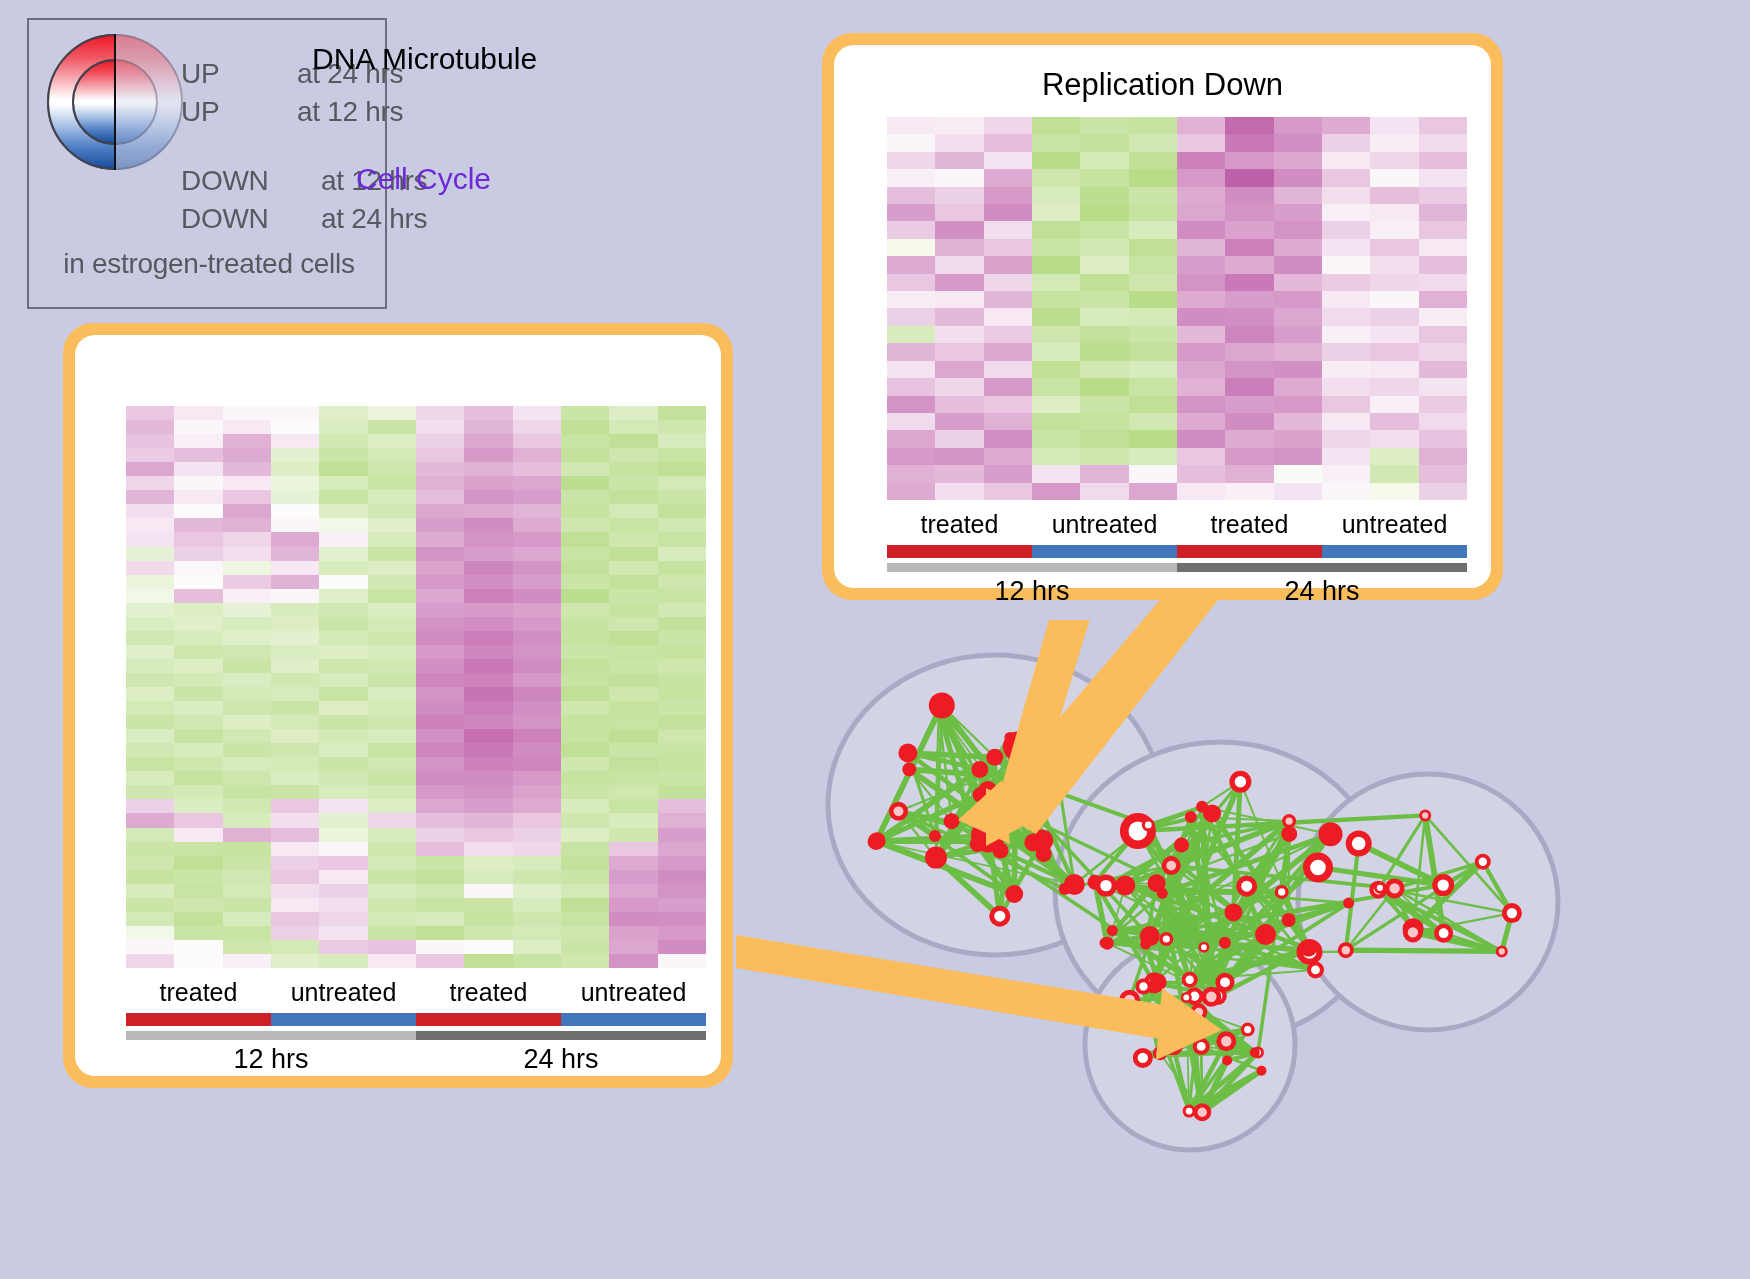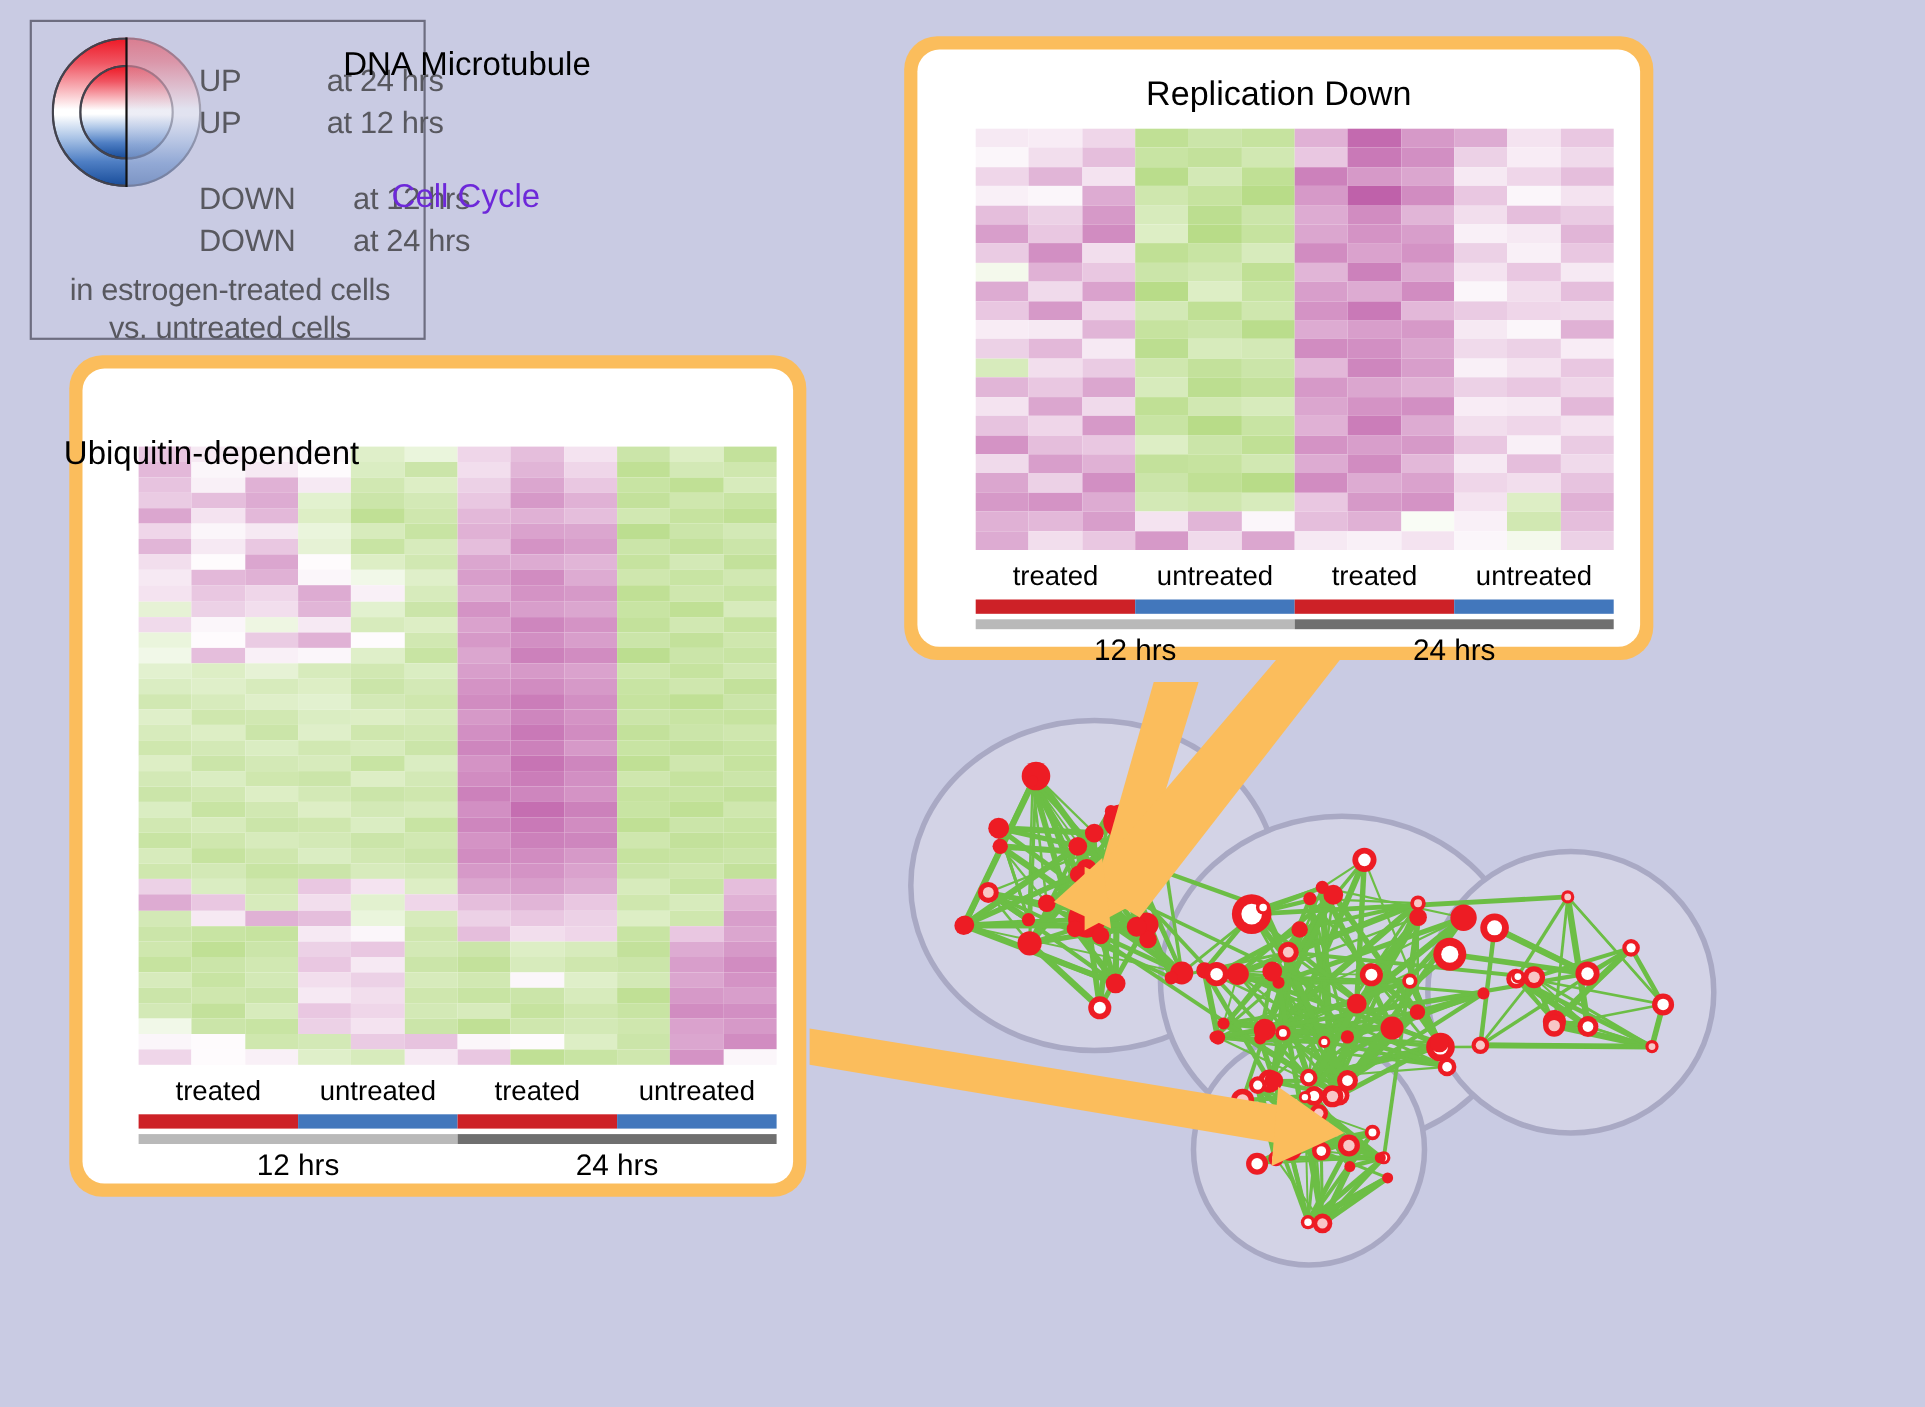--- a/index.html
+++ b/index.html
@@ -151,21 +151,20 @@
     </div>
     <div class="wl" id="wl-up24">UP</div>
     <div class="wl" id="wl-at24a">at 24 hrs</div>
     <div class="wl" id="wl-up12">UP</div>
     <div class="wl" id="wl-at12a">at 12 hrs</div>
     <div class="wl" id="wl-dn12">DOWN</div>
     <div class="wl" id="wl-at12b">at 12 hrs</div>
     <div class="wl" id="wl-dn24">DOWN</div>
     <div class="wl" id="wl-at24b">at 24 hrs</div>
     <div class="wl" id="wl-sub1">in estrogen-treated cells</div>
-    <div class="wl" id="wl-sub2">vs. untreated cells</div>
   </div>
 
 
   <div class="hm-card" id="rf-card">
     <div class="hm-card-inner">
       <div class="hm-title" id="rf-title">Replication Down</div>
       <div class="hm-grid" id="rf-grid" style="grid-template-columns: repeat(12, 1fr); grid-template-rows: repeat(22, 1fr);">
           <div class="hm-cell" style="background: rgb(246, 233, 243);"></div>
           <div class="hm-cell" style="background: rgb(248, 236, 245);"></div>
           <div class="hm-cell" style="background: rgb(239, 214, 233);"></div>
@@ -1668,16 +1667,15 @@
     <path d="M 1160 600 L 1218 600 L 1036 834 L 986 804 Z" fill="#fbbd5c"></path>
     <path d="M 1002 780 L 1010 844 L 958 820 Z" fill="#fbbd5c"></path>
 
     <path d="M 736 935 L 736 968 L 1166 1040 L 1170 1006 Z" fill="#fbbd5c"></path>
     <path d="M 1162 988 L 1222 1030 L 1156 1060 Z" fill="#fbbd5c"></path>
   </svg>
 
   <div class="net-label" id="lbl-dna">DNA Microtubule</div>
   <div class="net-label" id="lbl-cellcycle">Cell Cycle</div>
   <div class="net-label" id="lbl-ubiq">
-    <div>Ubiquitin-dependent</div>
   </div>
 
 </div>
 
 </body></html>

